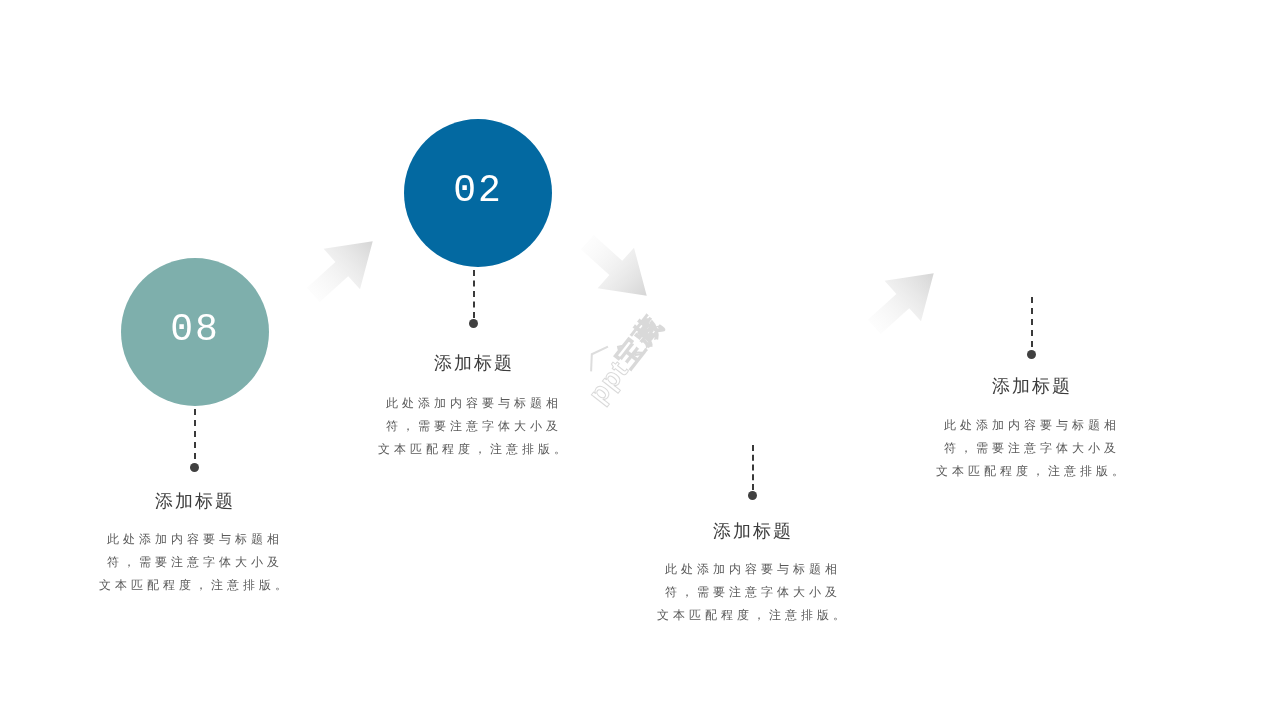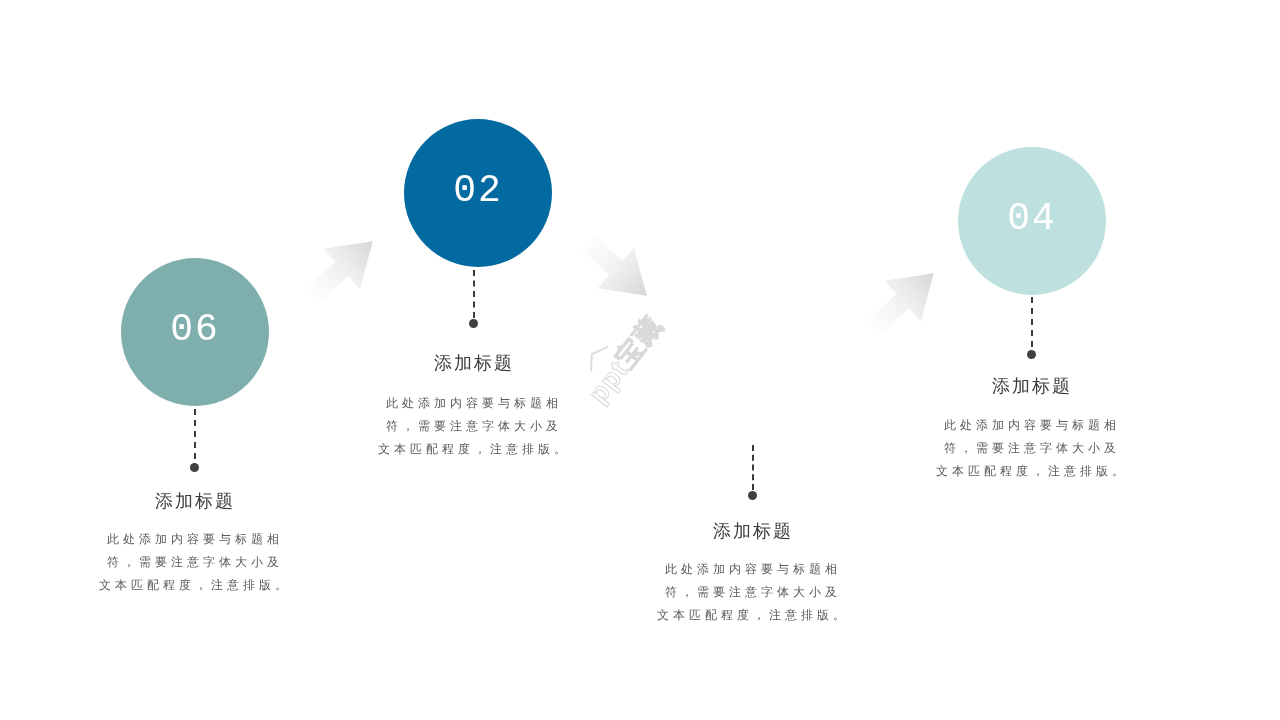--- a/index.html
+++ b/index.html
@@ -77,21 +77,21 @@
     display:block;
     margin-left:18px;
   }
 </style>
 </head>
 <body>
 
 <div id="slide">
 
   <div class="circle" style="left: 121px; top: 258px; background-color: rgb(126, 175, 172);">
-    <span class="num">06</span>
+    <span class="num">08</span>
   </div>
   <div class="leader" style="left:194px;top:409px;height:50px;"></div>
   <div class="leader-dot" style="left:190px;top:463px;"></div>
   <div class="step-title" style="left:95px;top:486px;">添加标题</div>
   <div class="step-body" style="left:55px;top:528px;">此处添加内容要与标题相
 符，需要注意字体大小及
 文本匹配程度，注意排版。</div>
 
   <svg class="arrow" style="left:301px;top:236px;transform:rotate(-42deg);" viewBox="0 0 100 80">
     <defs>
@@ -140,23 +140,20 @@
   <svg class="arrow" style="left:862px;top:268px;transform:rotate(-42deg);" viewBox="0 0 100 80">
     <defs>
       <linearGradient id="ag3" x1="0" y1="0" x2="1" y2="0">
         <stop offset="0" stop-color="#f6f6f6" stop-opacity="0.25"></stop>
         <stop offset="1" stop-color="#d5d5d5"></stop>
       </linearGradient>
     </defs>
     <polygon points="0,28 48,28 48,6 100,40 48,74 48,52 0,52" fill="url(#ag3)"></polygon>
   </svg>
 
-  <div class="circle" style="left: 958px; top: 147px; background-color: rgb(190, 225, 223);">
-    <span class="num">04</span>
-  </div>
   <div class="leader" style="left:1031px;top:297px;height:50px;"></div>
   <div class="leader-dot" style="left:1027px;top:350px;"></div>
   <div class="step-title" style="left:932px;top:371px;">添加标题</div>
   <div class="step-body" style="left:892px;top:414px;">此处添加内容要与标题相
 符，需要注意字体大小及
 文本匹配程度，注意排版。</div>
 
 </div>
 
 </body></html>

